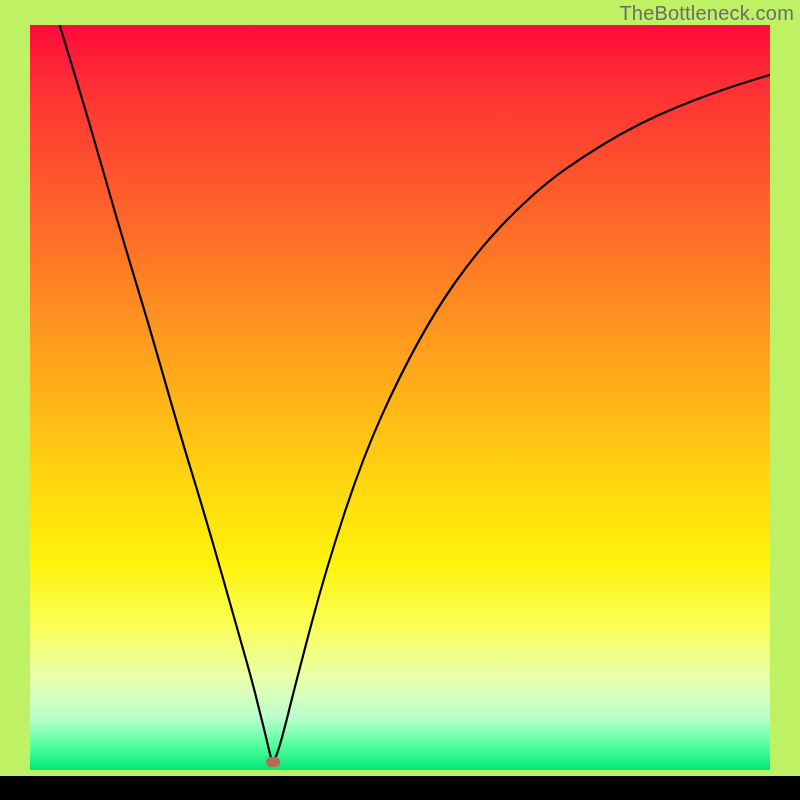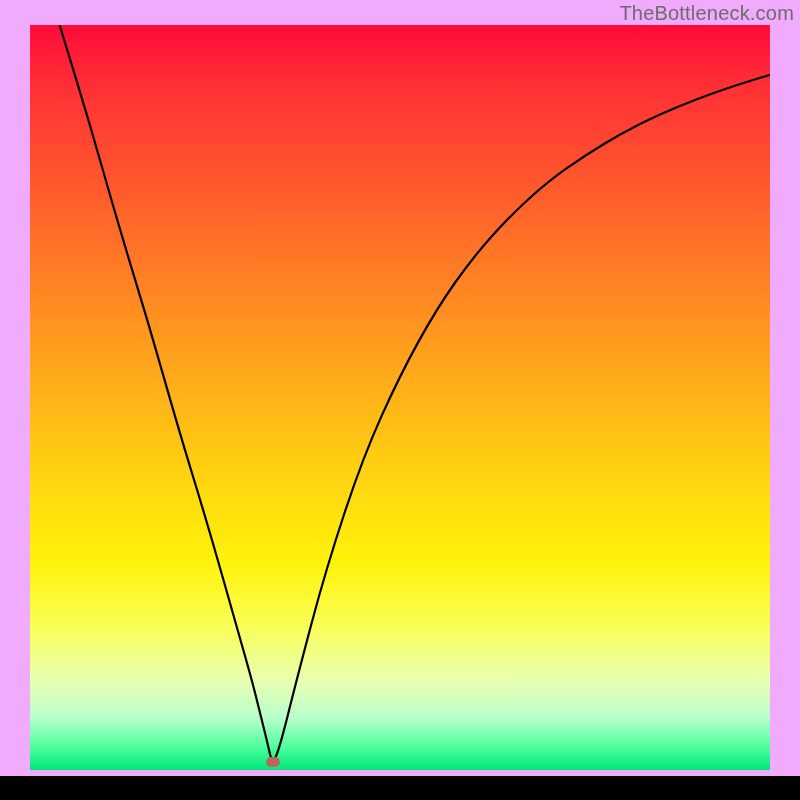--- a/index.html
+++ b/index.html
@@ -8,21 +8,21 @@
     width: 800px;
     height: 800px;
     background: #000;
     font-family: Arial, Helvetica, sans-serif;
     overflow: hidden;
   }
   .stage {
     position: relative;
     width: 800px;
     height: 776px;
-    background: #f0abfc;
+    background: #bef264;
   }
   .plot {
     position: absolute;
     left: 30px;
     top: 25px;
     width: 740px;
     height: 745px;
     
     background: linear-gradient(
       to bottom,

